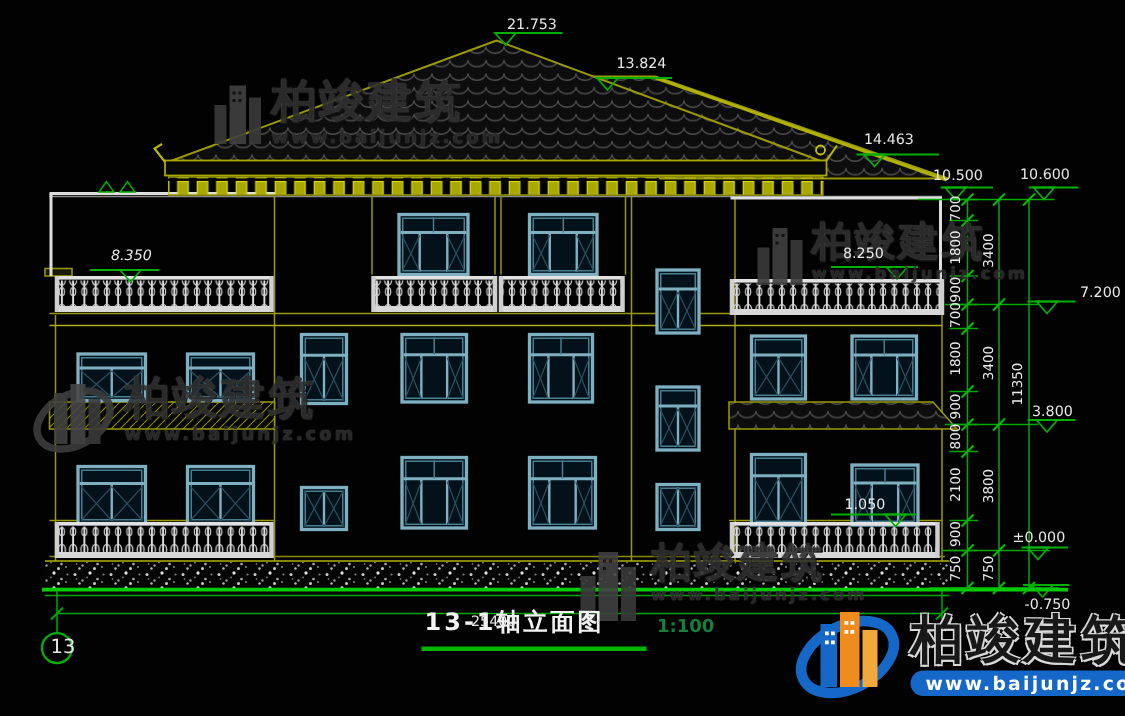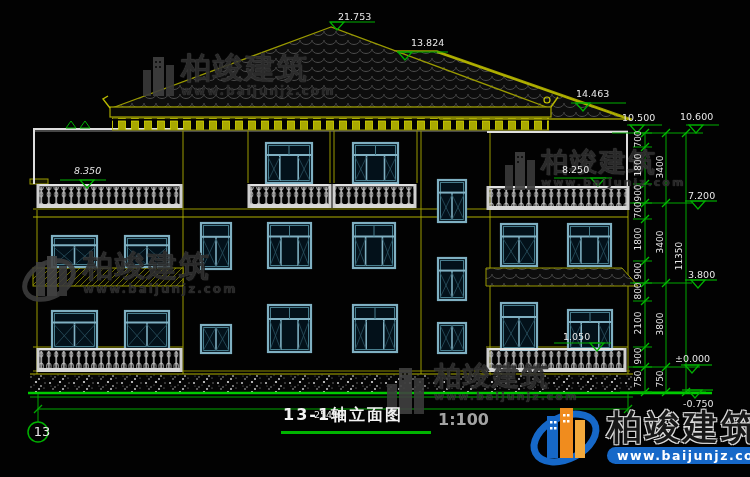--- a/index.html
+++ b/index.html
@@ -3,21 +3,21 @@
 <meta charset="utf-8">
 <style>
   html,body{margin:0;padding:0;background:#000;}
   #stage{position:relative;width:750px;height:477px;background:#020202;overflow:hidden;
          font-family:"DejaVu Sans",sans-serif;}
   #cad{position:absolute;left:0;top:0;}
   .lbl{position:absolute;color:#e8e8e8;font:9.5px "DejaVu Sans",sans-serif;white-space:nowrap;}
   .rot{width:30px;text-align:center;transform:rotate(-90deg);transform-origin:center;font-size:9px;}
   .title-cn{position:absolute;left:283px;top:405px;color:#f2f2f2;font-size:16px;font-weight:bold;
             letter-spacing:2px;font-family:"DejaVu Sans",sans-serif;}
-  .title-scale{position:absolute;left:438px;top:410px;color:#a3a3a3;font-size:16px;font-weight:bold;}
+  .title-scale{position:absolute;left:438px;top:410px;color:#15803d;font-size:12px;font-weight:bold;}
   .title-underline{position:absolute;left:281px;top:431px;width:150px;height:3px;background:#00b400;}
   .axis-num{position:absolute;left:27px;top:424px;width:30px;text-align:center;color:#e8e8e8;font-size:13px;}
   
   .wm{position:absolute;display:flex;align-items:flex-start;gap:5px;opacity:.9;pointer-events:none;}
   .wm-title{font-weight:bold;font-size:30px;line-height:1.05;color:#2f2f2f;letter-spacing:2px;
             text-shadow:0 0 1px #6a6a6a,1px 1px 0 #111;white-space:nowrap;}
   .wm-url{font-weight:bold;font-size:12px;color:#2c2c2c;letter-spacing:2px;
           text-shadow:0 0 1px #666;white-space:nowrap;}
   .sm .wm-title{font-size:27px;} .sm .wm-url{font-size:11px;}
   
@@ -533,21 +533,21 @@
 <div class="axis-num">13</div>
 <div class="lbl" style="left:314px;top:409px;">25400</div>
 
 <div class="lbl" style="left: 338px; top: 11px;">21.753</div>
     <div class="lbl" style="left: 411px; top: 37px;">13.824</div>
     <div class="lbl" style="left: 576px; top: 88px;">14.463</div>
     <div class="lbl" style="left: 622px; top: 112px;">10.500</div>
     <div class="lbl" style="left: 680px; top: 111px;">10.600</div>
     <div class="lbl" style="left: 74px; top: 165px; font-style: italic;">8.350</div>
     <div class="lbl" style="left: 562px; top: 164px;">8.250</div>
-    <div class="lbl" style="left: 688px; top: 190px;">7.200</div>
+    <div class="lbl" style="left: 720px; top: 190px;">7.200</div>
     <div class="lbl" style="left: 688px; top: 269px;">3.800</div>
     <div class="lbl" style="left: 563px; top: 331px;">1.050</div>
     <div class="lbl" style="left: 675px; top: 353px;">±0.000</div>
     <div class="lbl" style="left: 683px; top: 398px;">-0.750</div>
     <div class="lbl rot" style="left: 623px; top: 134px;">700</div>
     <div class="lbl rot" style="left: 623px; top: 159.5px;">1800</div>
     <div class="lbl rot" style="left: 623px; top: 187.5px;">900</div>
     <div class="lbl rot" style="left: 623px; top: 205px;">700</div>
     <div class="lbl rot" style="left: 623px; top: 234px;">1800</div>
     <div class="lbl rot" style="left: 623px; top: 266px;">900</div>

